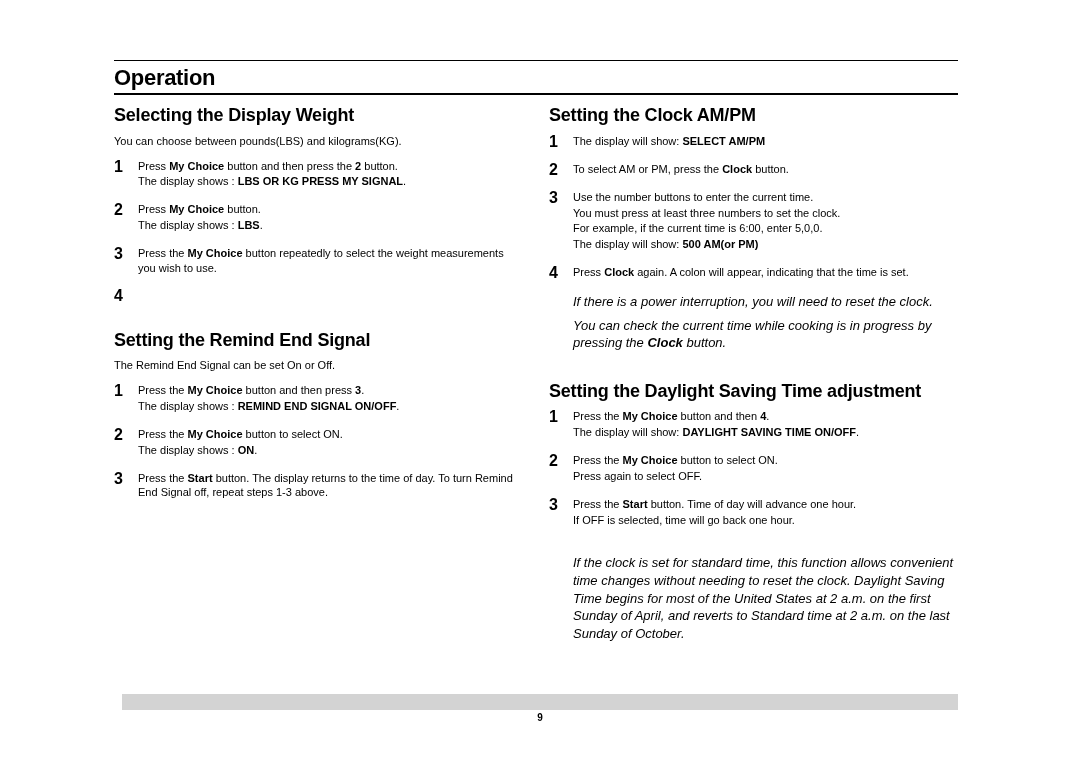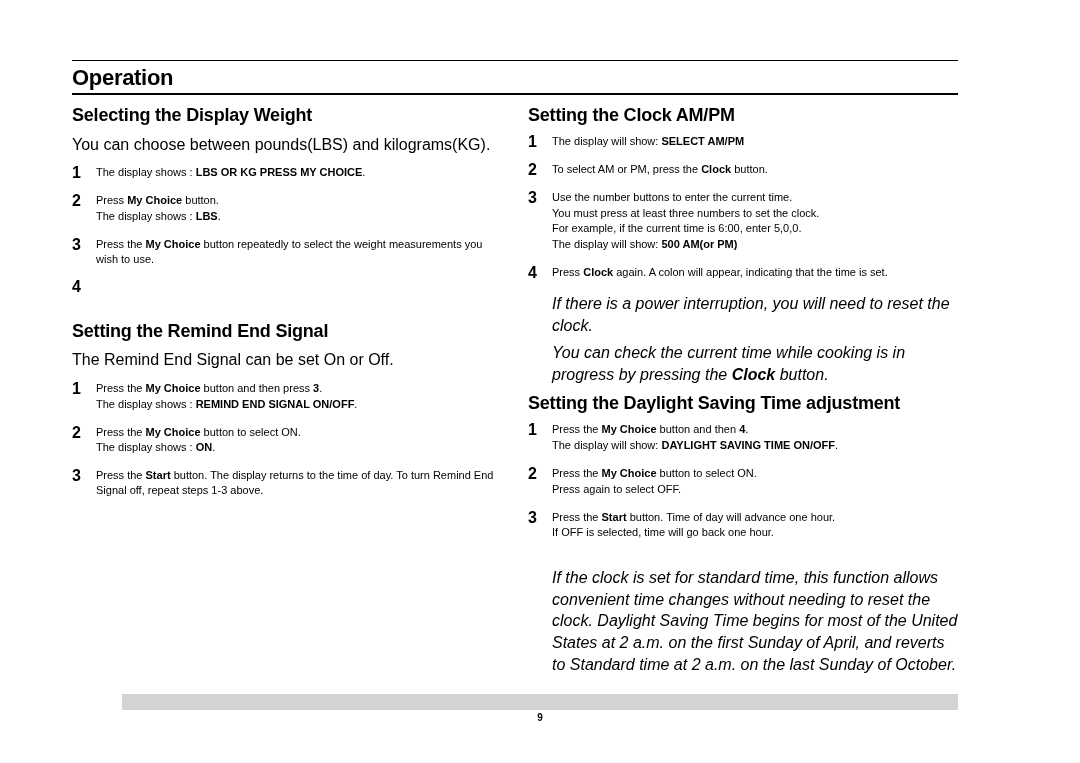--- a/index.html
+++ b/index.html
@@ -1,31 +1,31 @@
 <!DOCTYPE html>
 <html><head>
 <meta charset="utf-8">
 <style>
   html,body{margin:0;padding:0;background:#fff;font-family:Arial,Helvetica,sans-serif;color:#000}
   .page{width:1080px;height:763px;position:relative;box-sizing:border-box;background:#fff}
-  .content{padding:60px 122px 0 72px;box-sizing:border-box}
+  .content{padding:60px 122px 0 114px;box-sizing:border-box}
   .rule-top{border-top:1px solid #000;margin-bottom:4px}
   h1.op{font-family:Arial,Helvetica,sans-serif;font-weight:bold;font-size:22px;margin:0 0 2px 0;letter-spacing:-0.3px}
   .rule-mid{border-top:2px solid #000;margin:0 0 10px 0}
   .cols{display:flex;gap:26px}
   .col{flex:1;min-width:0}
   h2.sec{font-weight:bold;font-size:18px;margin:0 0 8px 0;line-height:1.15;letter-spacing:-0.2px}
-  .intro{font-size:16px;margin:0 0 10px 0;line-height:1.35}
+  .intro{font-size:11px;margin:0 0 10px 0;line-height:1.35}
   .step{display:flex;gap:10px;margin:0 0 12px 0;align-items:flex-start}
   .num{font-weight:bold;font-size:16px;line-height:1.0;width:14px;text-align:left;flex-shrink:0}
   .body{font-size:11px;line-height:1.35;flex:1}
   .body b{font-weight:bold}
   .body .line{margin:0 0 1px 0}
   .sp{height:14px}
-  em.note{font-size:16px;display:block;line-height:1.35}
+  em.note{font-size:13px;display:block;line-height:1.35}
   .footer{position:absolute;left:122px;right:122px;bottom:40px}
   .footer-bar{height:16px;background:#d3d3d3}
   .pgno{text-align:center;font-size:10px;font-weight:bold;margin-top:2px}
 </style>
 </head>
 <body>
 
 <div class="page">
   <div class="content">
     <div class="rule-top"></div>
@@ -34,21 +34,22 @@
 
     <div class="cols">
 
       <div class="col">
         <h2 class="sec">Selecting the Display Weight</h2>
         <p class="intro">You can choose between pounds(LBS) and kilograms(KG).</p>
 
         <div class="step">
           <div class="num">1</div>
           <div class="body">
-            <div class="line"><span>The display shows : </span><b>LBS OR KG PRESS MY CHOICE</b><span>.</span></div>
+            <div class="line"><span>Press </span><b>My Choice</b><span> button and then press the </span><b>2</b><span> button.</span></div>
+            <div class="line"><span>The display shows : </span><b>LBS OR KG PRESS MY SIGNAL</b><span>.</span></div>
           </div>
         </div>
 
         <div class="step">
           <div class="num">2</div>
           <div class="body">
             <div class="line"><span>Press </span><b>My Choice</b><span> button.</span></div>
             <div class="line"><span>The display shows : </span><b>LBS</b><span>.</span></div>
           </div>
         </div>
@@ -123,21 +124,21 @@
         <div class="step">
           <div class="num">4</div>
           <div class="body">
             <span>Press </span><b>Clock</b><span> again. A colon will appear, indicating that the time is set.</span>
           </div>
         </div>
 
         <div class="body" style="margin-left:24px;margin-bottom:6px">
           <em class="note">If there is a power interruption, you will need to reset the clock.</em>
         </div>
-        <div class="body" style="margin-left:24px;margin-bottom:8px">
+        <div class="body" style="margin-left:24px;margin-bottom:29px">
           <em class="note"><span>You can check the current time while cooking is in progress by pressing the </span><b>Clock</b><span> button.</span></em>
         </div>
 
         <h2 class="sec">Setting the Daylight Saving Time adjustment</h2>
 
         <div class="step">
           <div class="num">1</div>
           <div class="body">
             <div class="line"><span>Press the </span><b>My Choice</b><span> button and then </span><b>4</b><span>.</span></div>
             <div class="line"><span>The display will show: </span><b>DAYLIGHT SAVING TIME ON/OFF</b><span>.</span></div>

